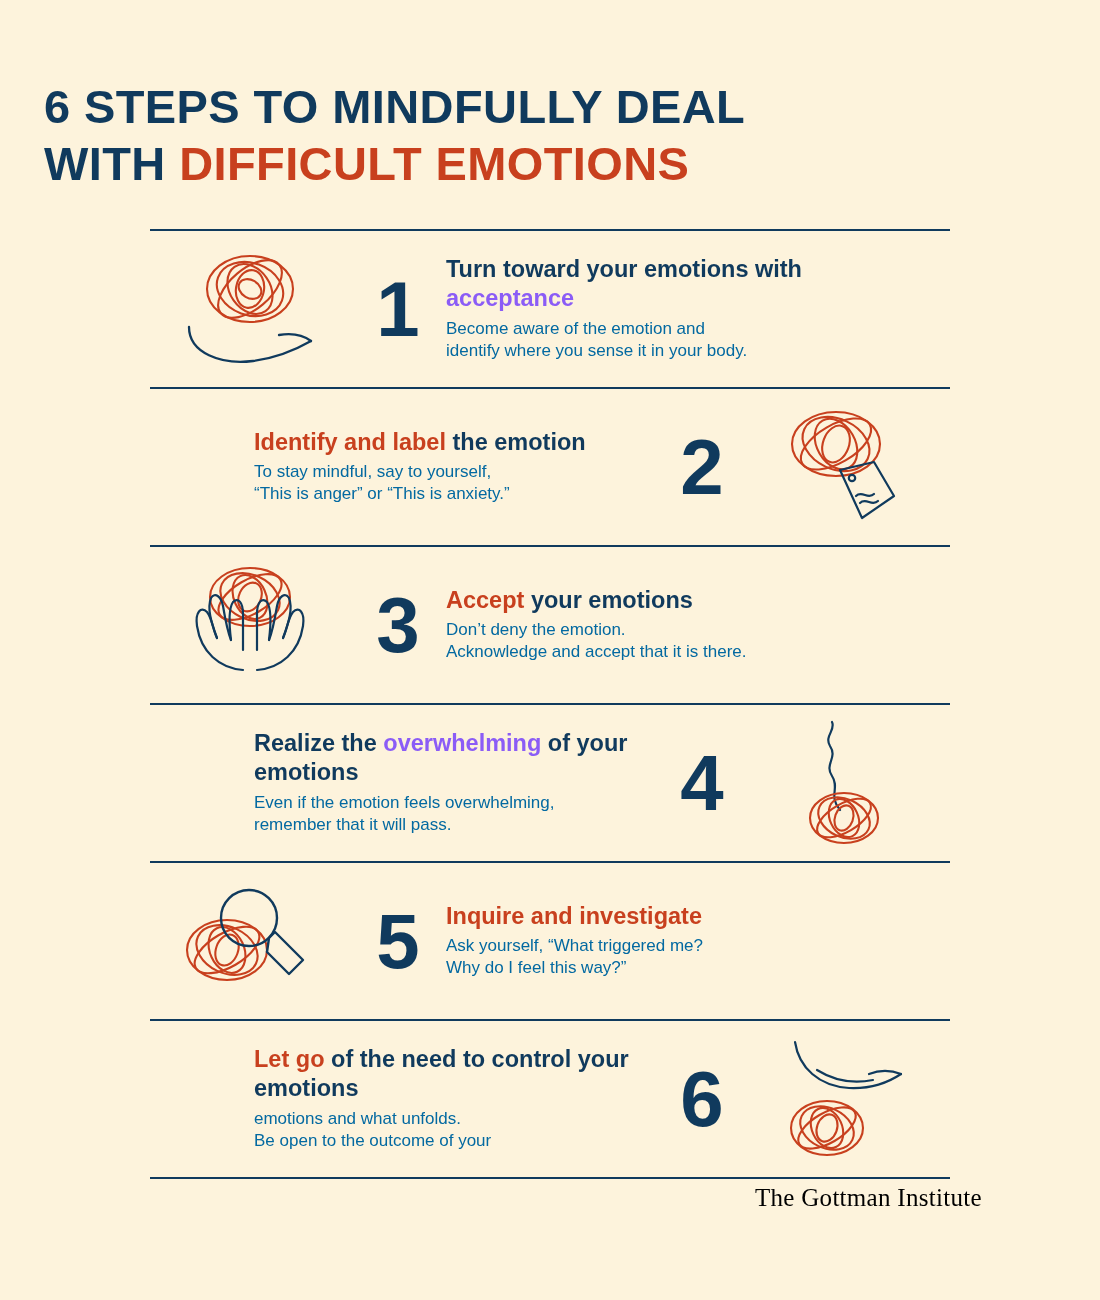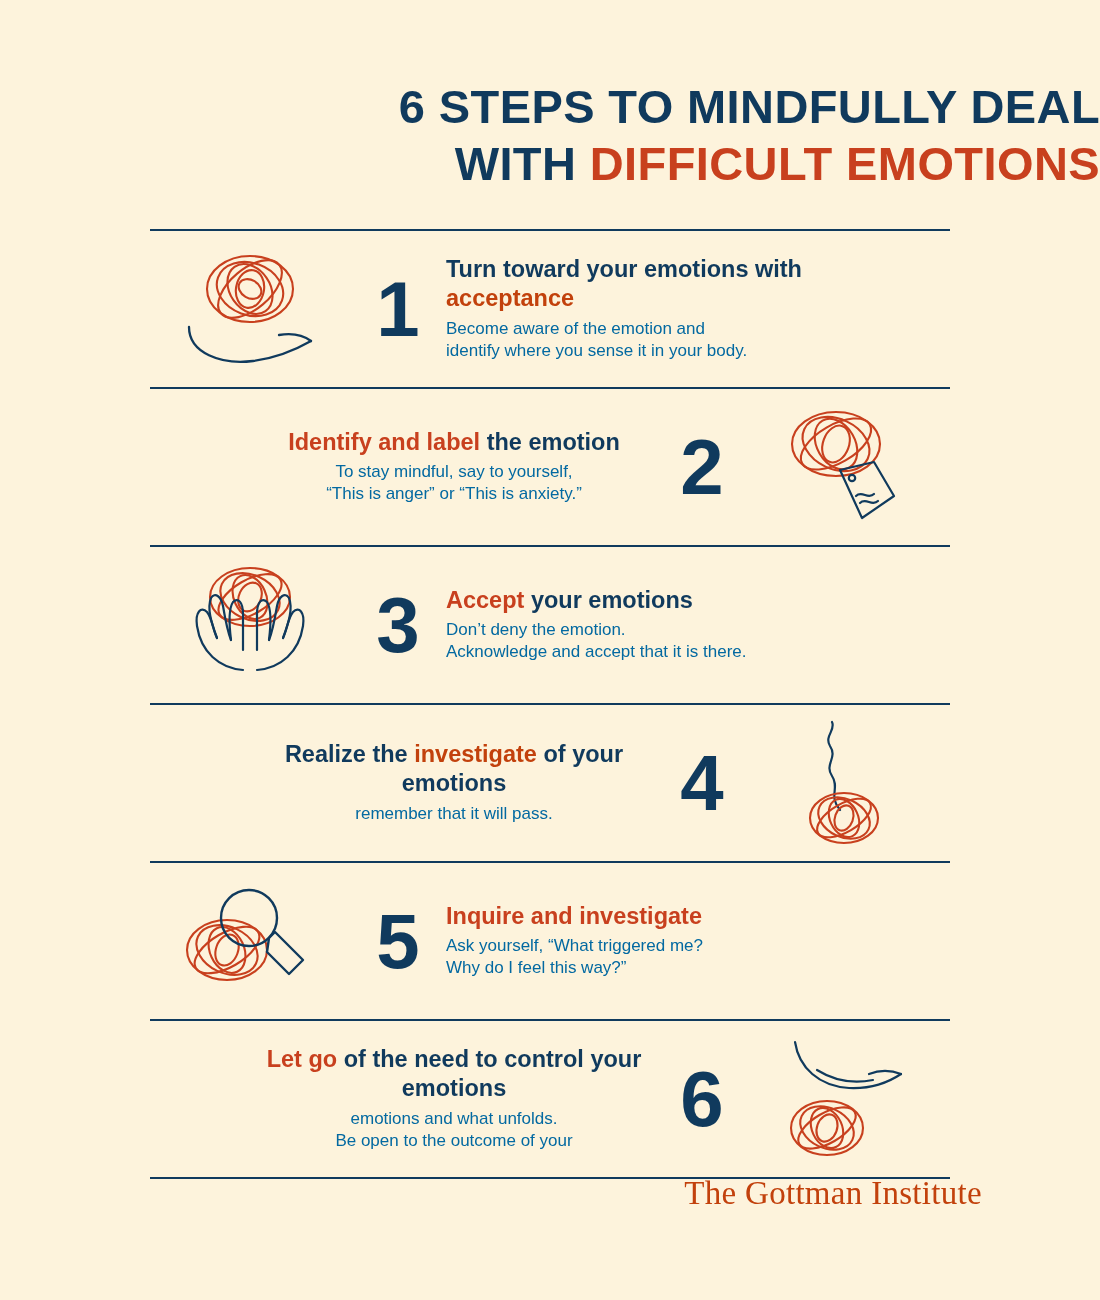--- a/index.html
+++ b/index.html
@@ -15,21 +15,21 @@
   }
   .page {
     position: relative;
     width: 1100px;
     height: 1300px;
     box-sizing: border-box;
   }
 
   
   .title-block {
-    text-align: right;
+    text-align: left;
     padding-top: 78px;
     margin-left: 44px;
   }
   .title-line {
     font-size: 47px;
     font-weight: bold;
     letter-spacing: 0.4px;
     line-height: 1.22;
     color: #103a5d;
     text-transform: uppercase;
@@ -76,53 +76,53 @@
     line-height: 1;
   }
   .text-cell {
     flex: 1 1 auto;
     max-width: 400px;
   }
   .step.left-icon .text-cell {
     text-align: left;
   }
   .step.right-icon .text-cell {
-    text-align: center;
+    text-align: left;
   }
 
   .step-head {
     font-size: 23.5px;
     font-weight: bold;
     line-height: 1.22;
     color: #103a5d;
     margin-bottom: 5px;
   }
   .step-head .accent {
-    color: #c2410c;
+    color: #8b5cf6;
   }
   .step-head.all-accent {
     color: #c8401e;
   }
   .step-head.all-accent .navy {
     color: #103a5d;
   }
   .step-body {
     font-size: 17px;
     line-height: 1.3;
     color: #0369a1;
   }
 
   
   .brand {
     position: absolute;
     right: 118px;
     bottom: 88px;
     font-family: "Liberation Serif", serif;
-    font-size: 33px;
-    color: #c2410c;
+    font-size: 25px;
+    color: #000000;
     letter-spacing: 0.3px;
   }
 
   svg { display: block; overflow: visible; }
 </style>
 </head>
 <body>
 
 <div class="page">
 
@@ -222,23 +222,24 @@
         <div class="step-body">
           <div>Don’t deny the emotion.</div>
           <div>Acknowledge and accept that it is there.</div>
         </div>
       </div>
     </div>
 
     <div class="step right-icon">
       <div class="text-cell">
         <div class="step-head">
-          <span>Realize the </span><span class="accent">investigate</span><span> of your emotions</span>
-        </div>
-        <div class="step-body">
+          <span>Realize the </span><span class="accent">overwhelming</span><span> of your emotions</span>
+        </div>
+        <div class="step-body">
+          <div>Even if the emotion feels overwhelming,</div>
           <div>remember that it will pass.</div>
         </div>
       </div>
       <div class="num-cell">4</div>
       <div class="icon-cell">
         <svg width="140" height="130" viewBox="0 0 140 130">
           <path d="M60 92 C48 78, 60 70, 52 58 C44 46, 58 40, 50 28 C44 18, 56 12, 52 4" fill="none" stroke="#103a5d" stroke-width="2.2" stroke-linecap="round"></path>
           <g fill="none" stroke="#c8401e" stroke-width="2.1">
             <ellipse cx="64" cy="100" rx="34" ry="25"></ellipse>
             <ellipse cx="64" cy="100" rx="27" ry="19" transform="rotate(25 64 100)"></ellipse>

